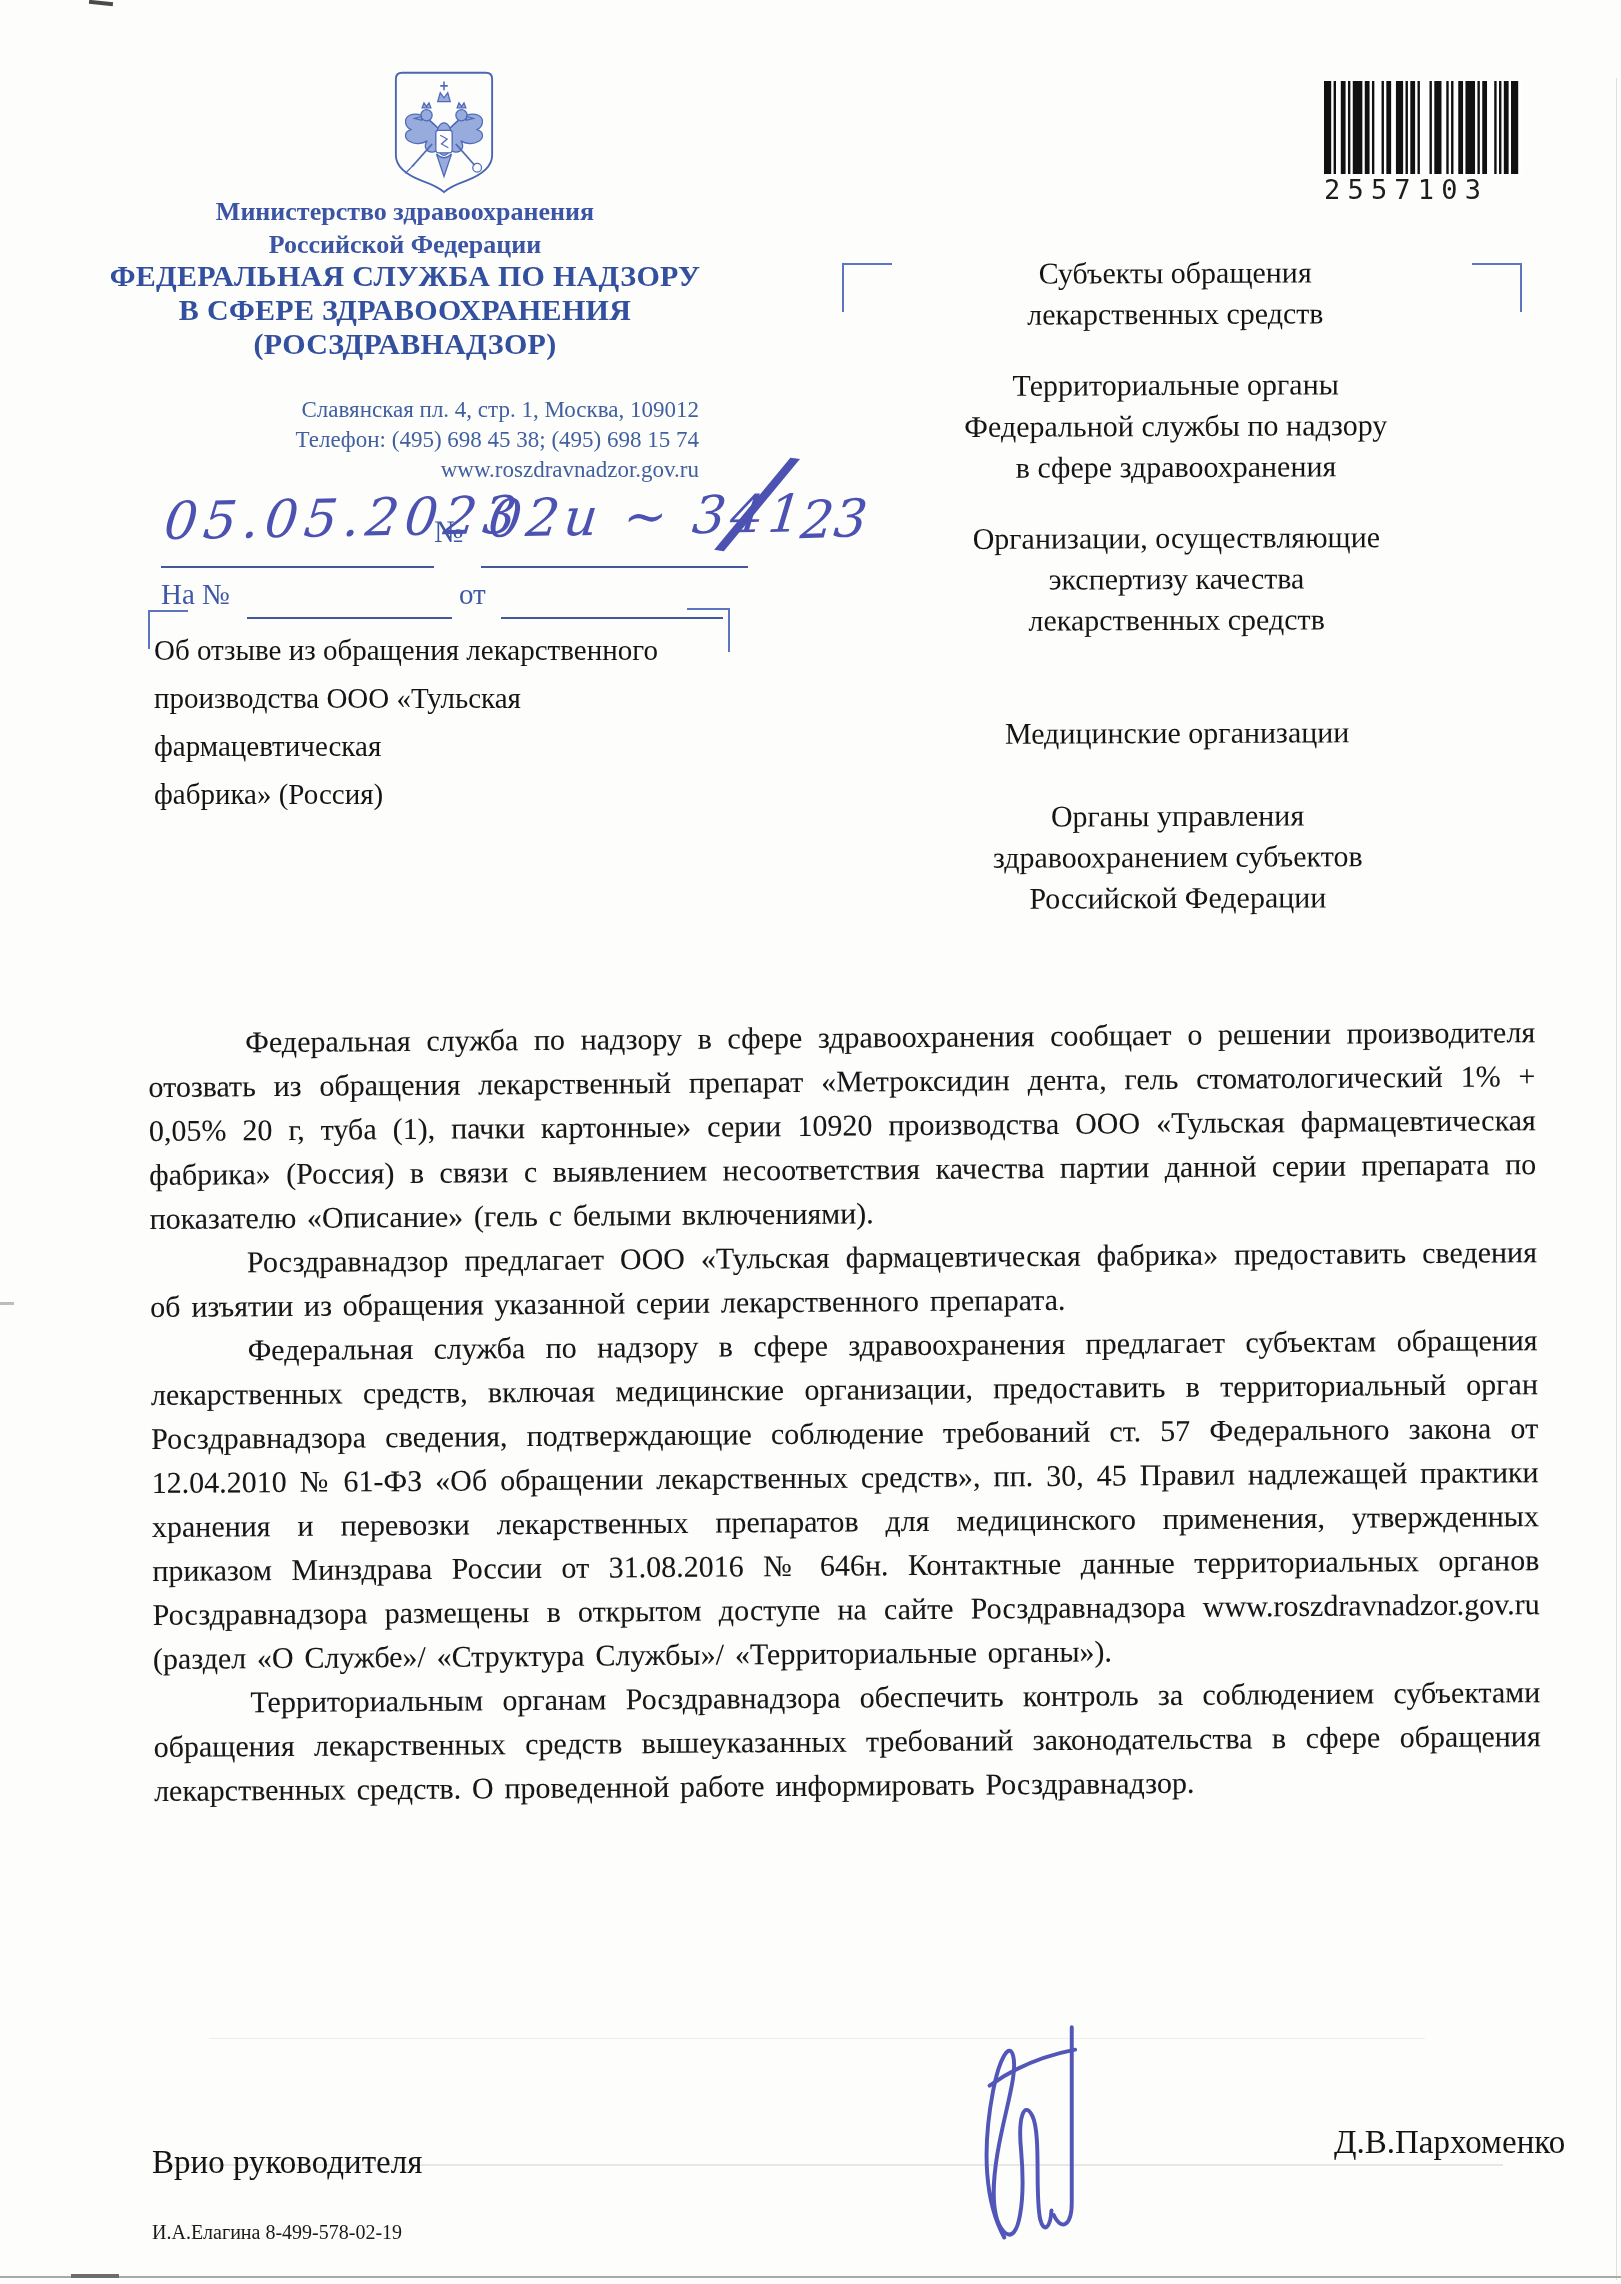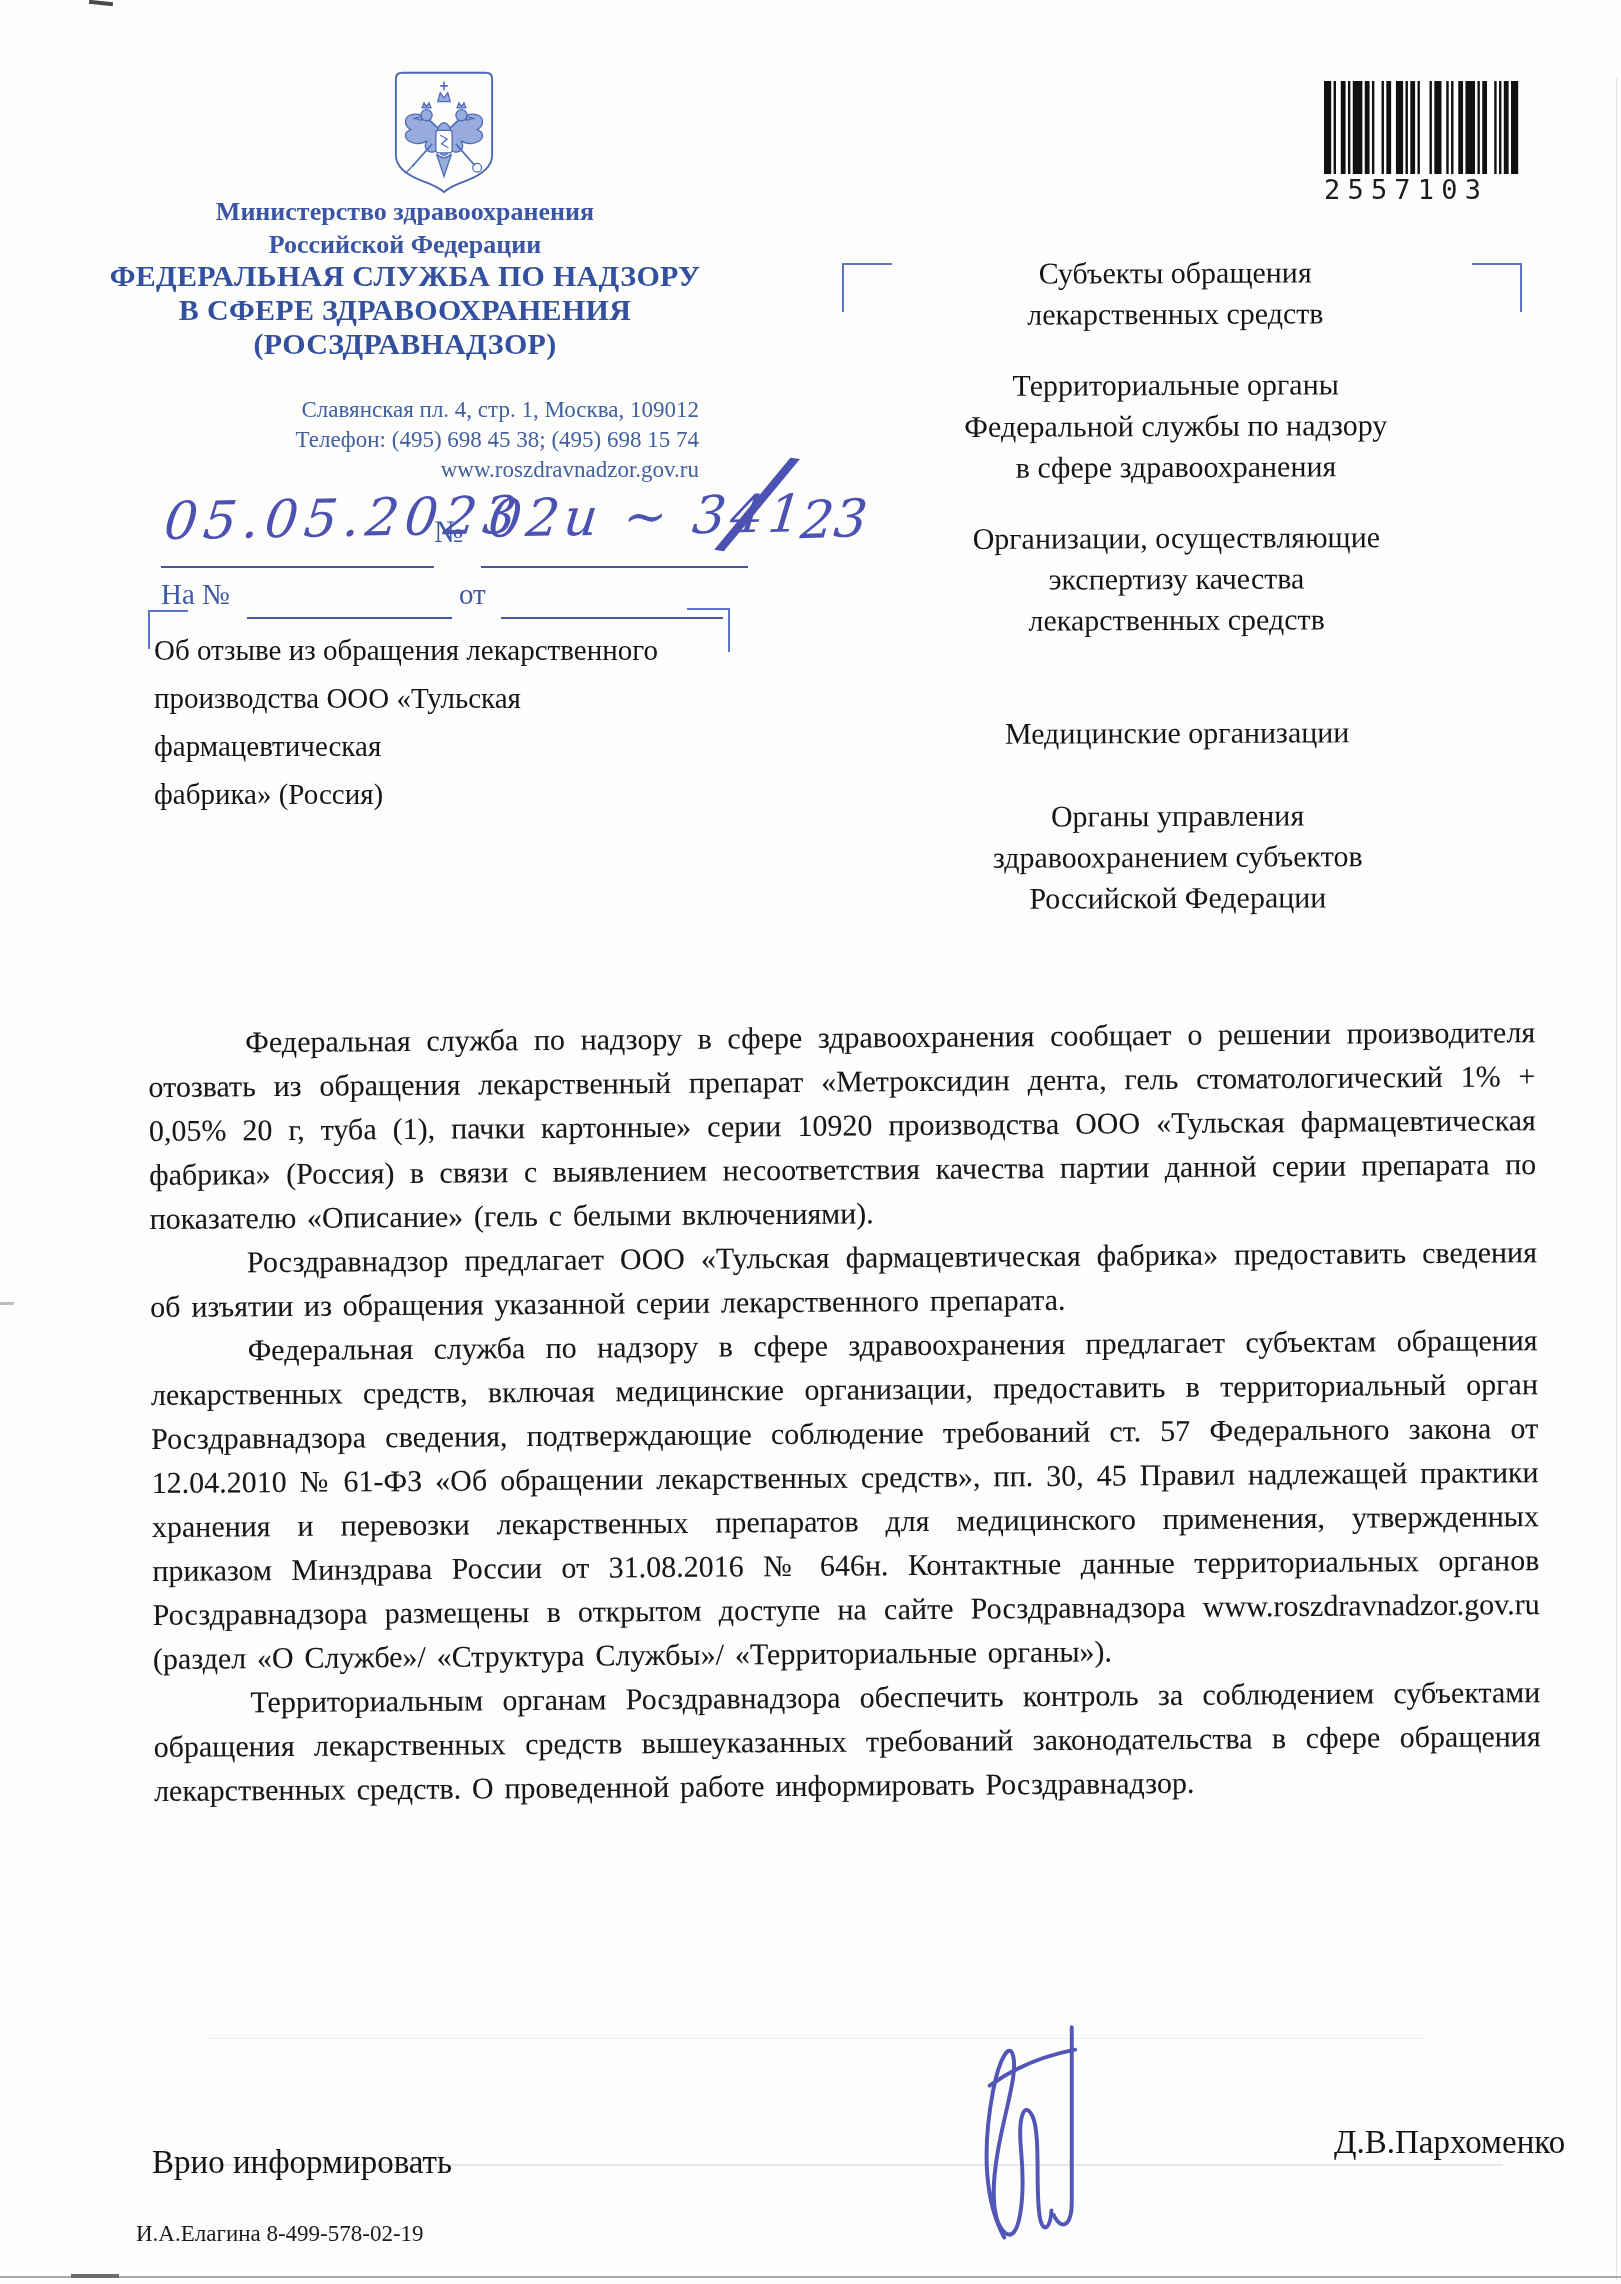--- a/index.html
+++ b/index.html
@@ -62,21 +62,21 @@
   .body-text{position:absolute;left:148px;top:1021px;width:1387px;
     font-size:30px;line-height:44px;color:#17171a;text-align:justify;
     word-spacing:3.3px;transform:rotate(-0.45deg);transform-origin:0 0;
     text-shadow:0 0 0.7px rgba(20,20,20,.25);}
   .body-text p{margin:0;text-indent:97px;}
   
   .sig-position{position:absolute;left:152px;top:2144px;font-size:33px;color:#141416;}
   .sig-name{position:absolute;left:1334px;top:2124px;font-size:33px;color:#141416;}
   .sig-scribble{position:absolute;left:940px;top:2017px;width:178px;height:225px;}
   .sig-scribble svg{width:100%;height:100%;}
-  .executor{position:absolute;left:136px;top:2221px;font-size:23px;color:#1a1a1c;}
+  .executor{position:absolute;left:152px;top:2221px;font-size:20px;color:#1a1a1c;}
   
   .art{position:absolute;pointer-events:none;}
   #art-topleft{left:89px;top:1.3px;width:23.5px;height:3.9px;background:#4a4a4a;transform:rotate(6deg);}
   #art-right{right:3.9px;top:78px;width:1.3px;height:2202px;background:#e0e0de;}
   #art-bottom{left:0;top:2276px;width:1621px;height:2px;background:#a9a9a7;}
   #art-bottom2{left:71px;top:2274px;width:48px;height:3.9px;background:#6d6d6b;}
   #art-leftdash{left:0;top:1302px;width:14.4px;height:2.6px;background:#bdbdbb;}
   #art-streak1{left:170px;top:2164px;width:1333px;height:2px;background:#e7e7e4;}
   #art-streak2{left:209px;top:2038px;width:1216px;height:1.3px;background:#eeeeea;}
 </style>
@@ -216,21 +216,21 @@
     </div>
   </div>
 
   <div class="body-text">
     <p>Федеральная служба по надзору в сфере здравоохранения сообщает о решении производителя отозвать из обращения лекарственный препарат «Метроксидин дента, гель стоматологический 1% + 0,05% 20 г, туба (1), пачки картонные» серии 10920 производства ООО «Тульская фармацевтическая фабрика» (Россия) в связи с выявлением несоответствия качества партии данной серии препарата по показателю «Описание» (гель с белыми включениями).</p>
     <p>Росздравнадзор предлагает ООО «Тульская фармацевтическая фабрика» предоставить сведения об изъятии из обращения указанной серии лекарственного препарата.</p>
     <p>Федеральная служба по надзору в сфере здравоохранения предлагает субъектам обращения лекарственных средств, включая медицинские организации, предоставить в территориальный орган Росздравнадзора сведения, подтверждающие соблюдение требований ст. 57 Федерального закона от 12.04.2010 № 61-ФЗ «Об обращении лекарственных средств», пп. 30, 45 Правил надлежащей практики хранения и перевозки лекарственных препаратов для медицинского применения, утвержденных приказом Минздрава России от 31.08.2016 № 646н. Контактные данные территориальных органов Росздравнадзора размещены в открытом доступе на сайте Росздравнадзора www.roszdravnadzor.gov.ru (раздел «О Службе»/ «Структура Службы»/ «Территориальные органы»).</p>
     <p>Территориальным органам Росздравнадзора обеспечить контроль за соблюдением субъектами обращения лекарственных средств вышеуказанных требований законодательства в сфере обращения лекарственных средств. О проведенной работе информировать Росздравнадзор.</p>
   </div>
 
-  <div class="sig-position">Врио информировать</div>
+  <div class="sig-position">Врио руководителя</div>
   <div class="sig-scribble">
     <svg viewBox="0 0 260 400" aria-hidden="true">
       <g fill="none" stroke="#5156b8" stroke-width="7" stroke-linecap="round">
         <path d="M86 392 C52 330 46 238 66 132 C78 70 96 44 102 70 C110 102 86 170 74 242 C62 314 66 366 88 384 C112 402 124 330 116 238 C110 176 122 148 136 176 C152 208 140 318 150 360 C156 384 168 376 170 344"></path>
         <path d="M206 18 C206 110 206 262 206 330 C206 370 188 382 174 352"></path>
         <path d="M60 122 C110 86 160 68 212 58"></path>
       </g>
     </svg>
   </div>
   <div class="sig-name">Д.В.Пархоменко</div>

